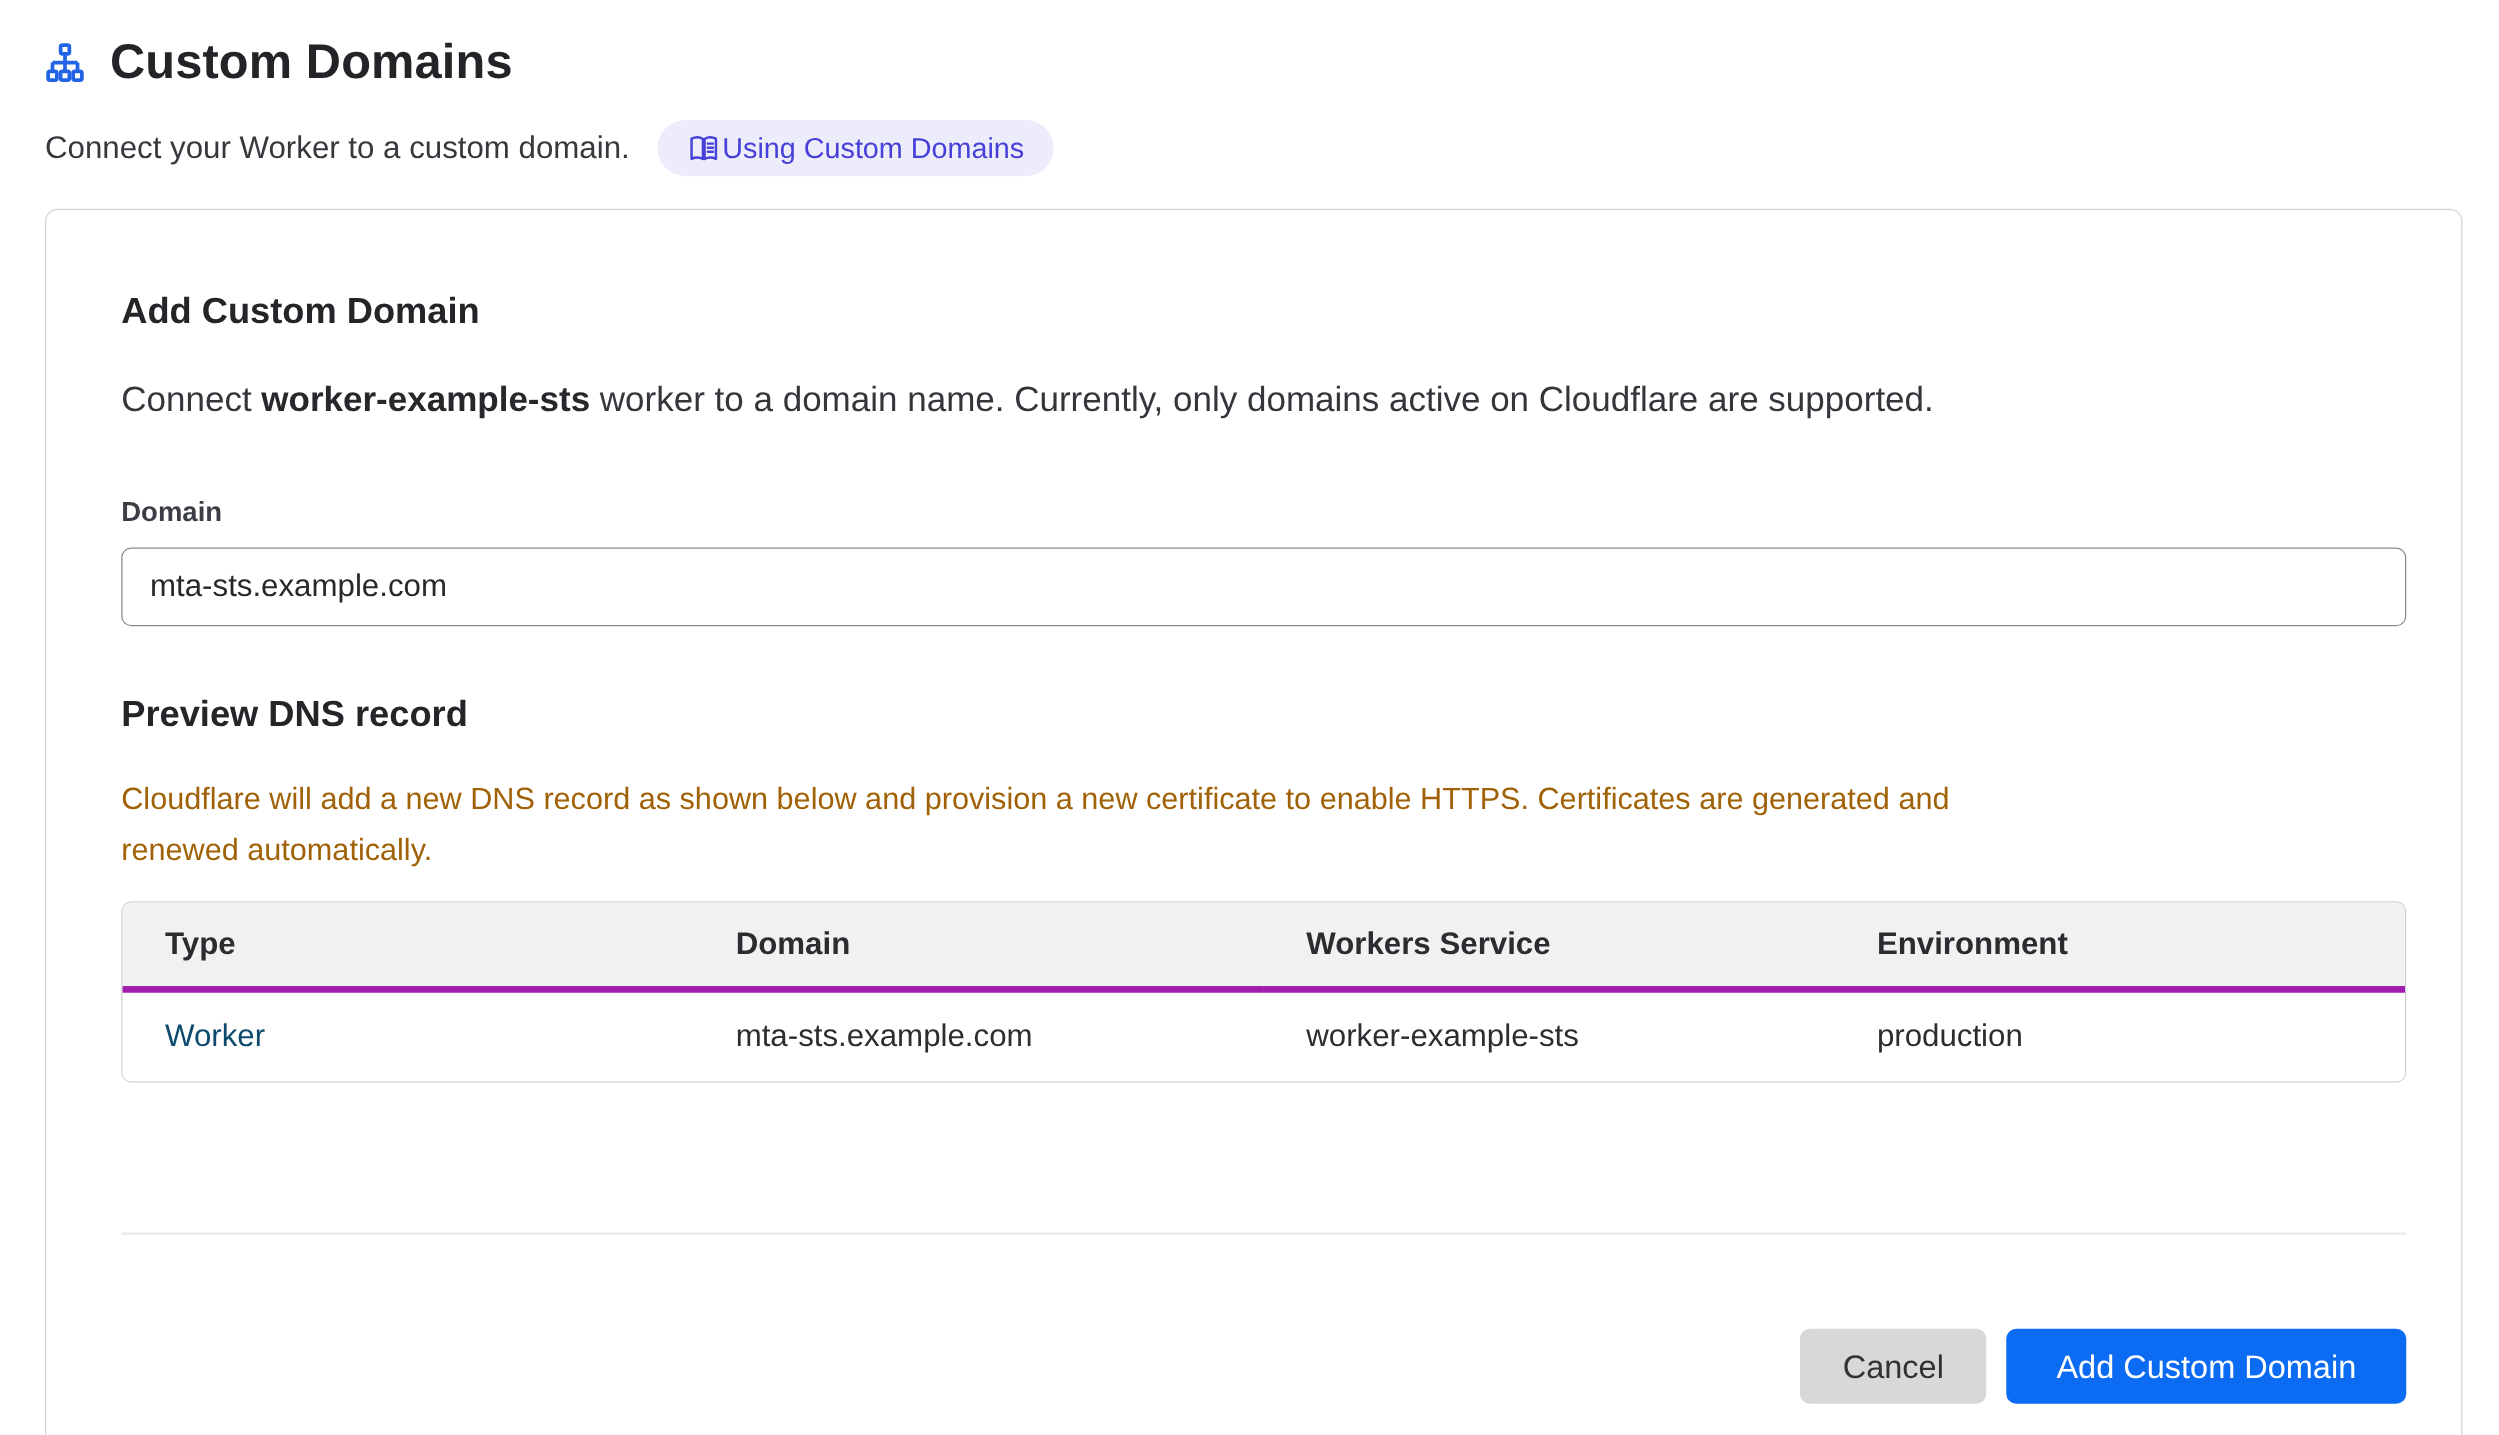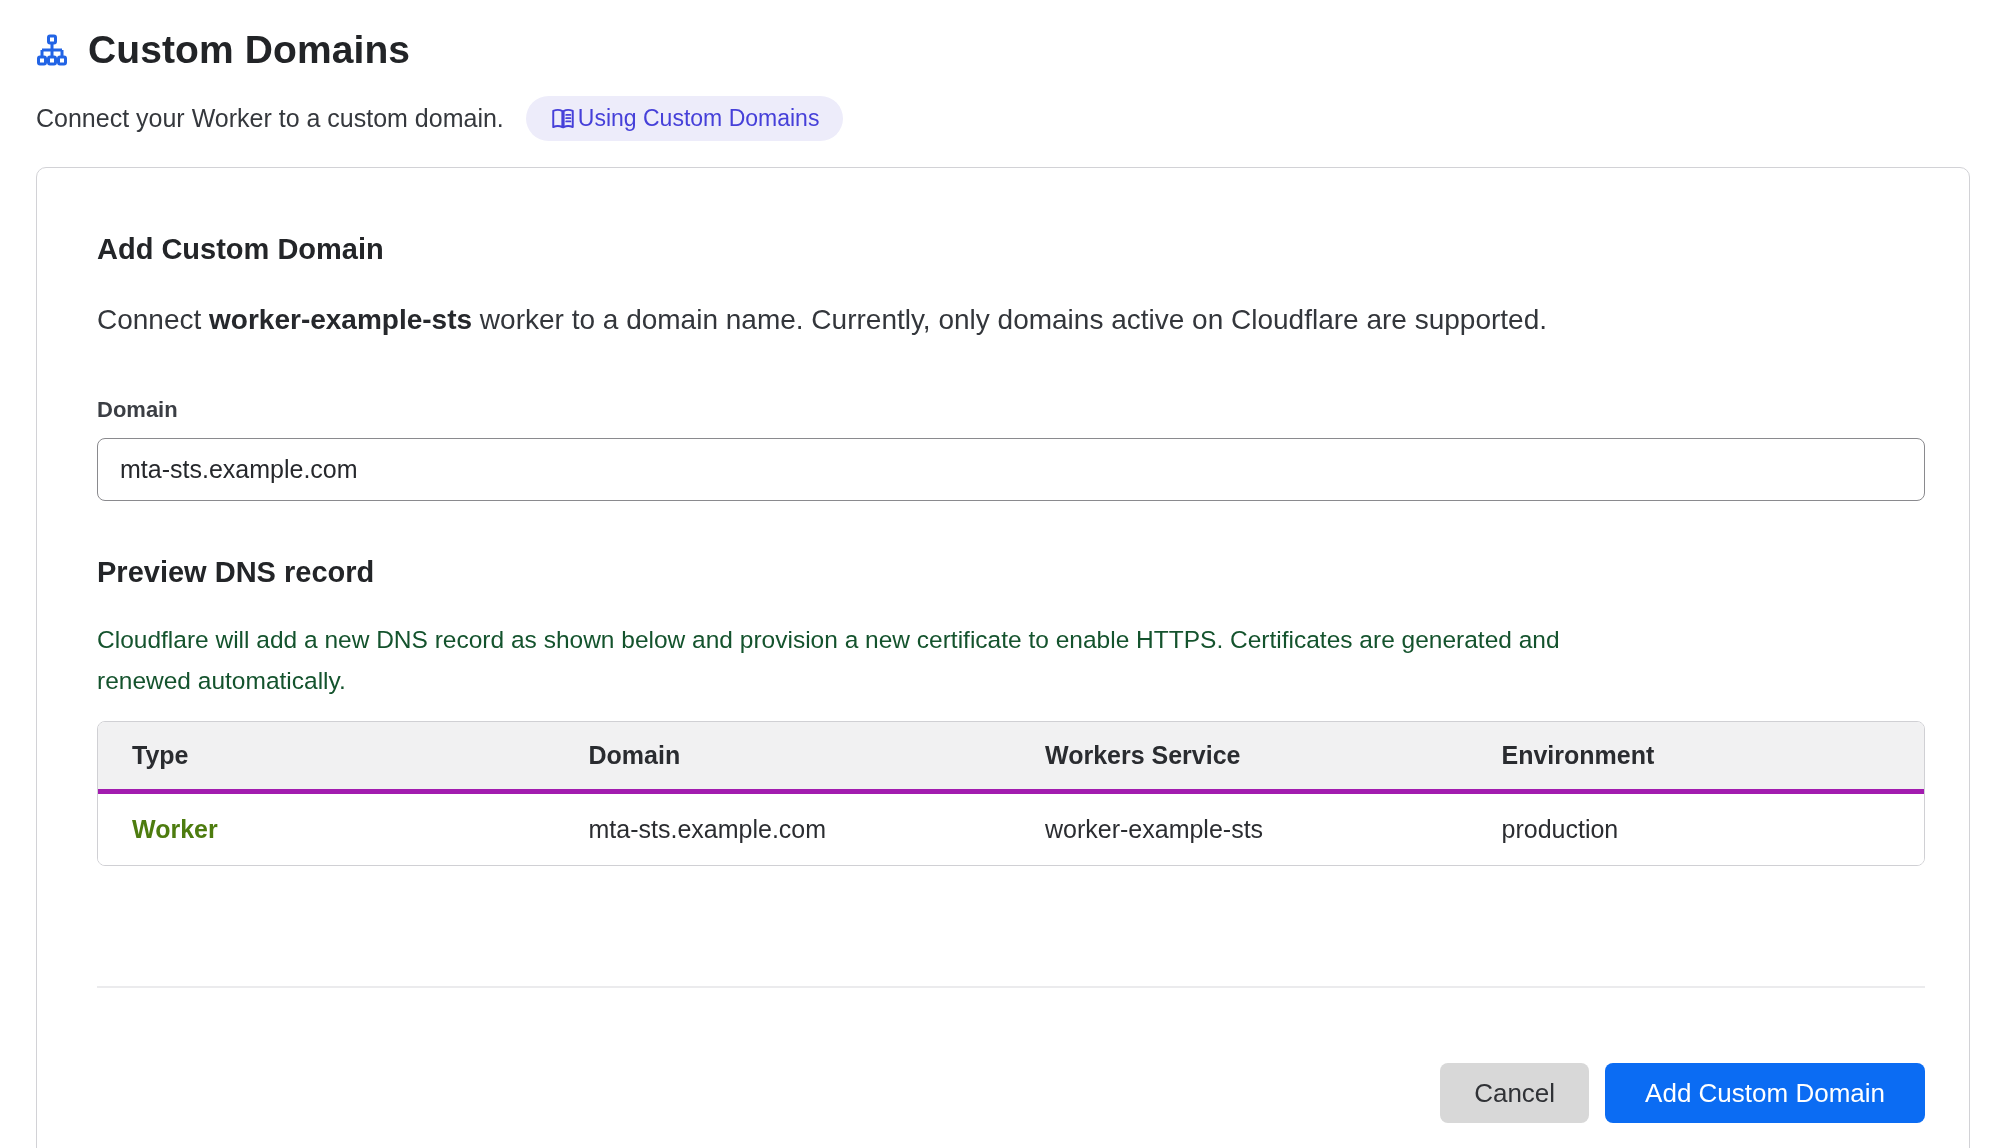--- a/index.html
+++ b/index.html
@@ -51,42 +51,42 @@
   }
   .domain-input {
     display: block; margin-top: 14px; width: 100%; height: 63px;
     border: 1.5px solid #8a8a8e; border-radius: 8px;
     padding: 0 22px; font-size: 25px; color: #26282c;
     font-family: "Liberation Sans", sans-serif; background: #fff; outline: none;
   }
 
   .preview-heading { margin-top: 52px; }
   .preview-desc {
-    margin: 28px 0 0 0; font-size: 24.5px; color: #14532d;
+    margin: 28px 0 0 0; font-size: 24.5px; color: #a16207;
     line-height: 41px; max-width: 1490px;
   }
 
   
   .dns-table-wrap {
     margin-top: 20px;
     border: 1.5px solid #d0d0d4;
     border-radius: 8px;
     overflow: hidden;
   }
   table.dns-table { width: 100%; border-collapse: collapse; }
   .dns-table th {
     width: 25%; background: #f1f1f2; text-align: left;
     font-size: 25px; font-weight: 600; color: #2a2c30;
     padding: 19px 34px; border-bottom: 5px solid #a21caf;
   }
   .dns-table td {
     width: 25%; font-size: 25px; color: #2b2d31;
     padding: 21px 34px; background: #ffffff;
   }
-  .dns-table td.cell-type { font-weight: 700; color: #4d7c0f; }
+  .dns-table td.cell-type { font-weight: 400; color: #0c4a6e; }
 
   
   .footer-divider { margin-top: 120px; border: none; border-top: 2px solid #ebebed; }
   .actions { margin-top: 32px; display: flex; justify-content: flex-end; gap: 16px; }
   .btn {
     height: 60px; border: none; border-radius: 8px;
     font-size: 26px; font-family: "Liberation Sans", sans-serif;
     cursor: pointer; line-height: 60px; padding: 0 34px; margin-top: 43px;
   }
   .btn-cancel { background: #d8d8d8; color: #303236; }

